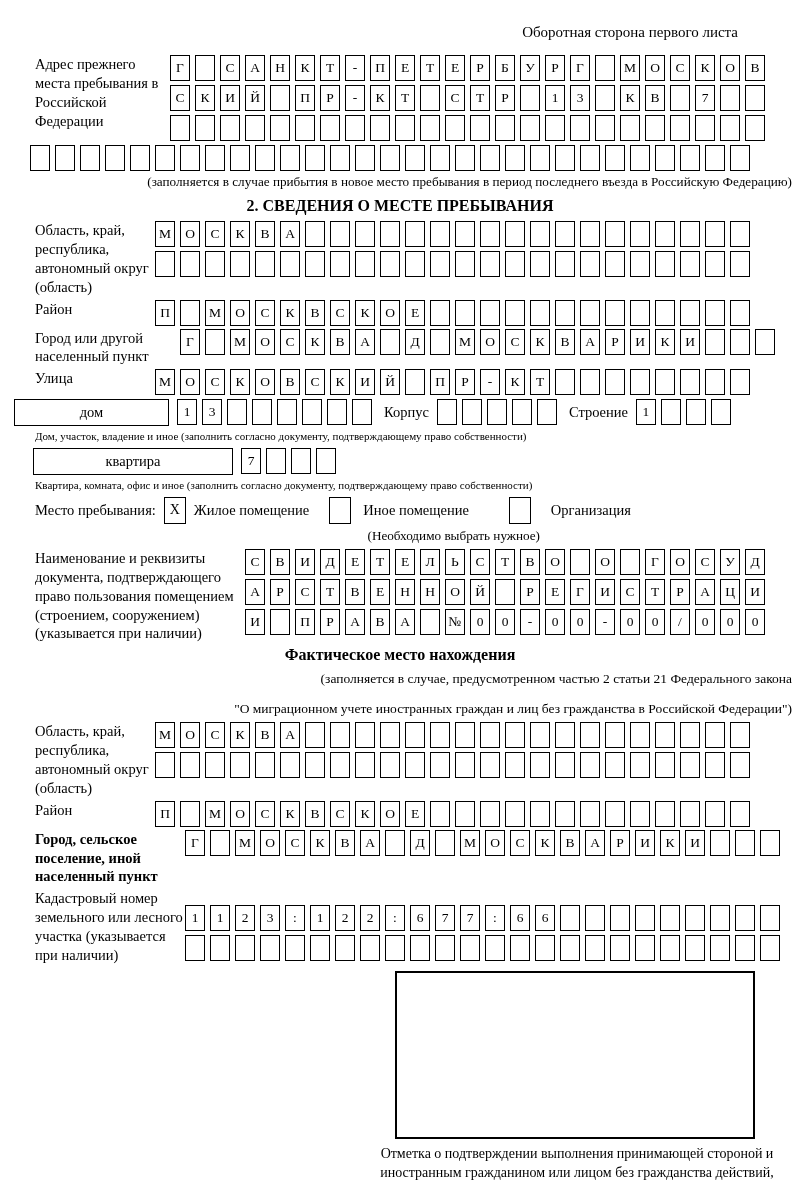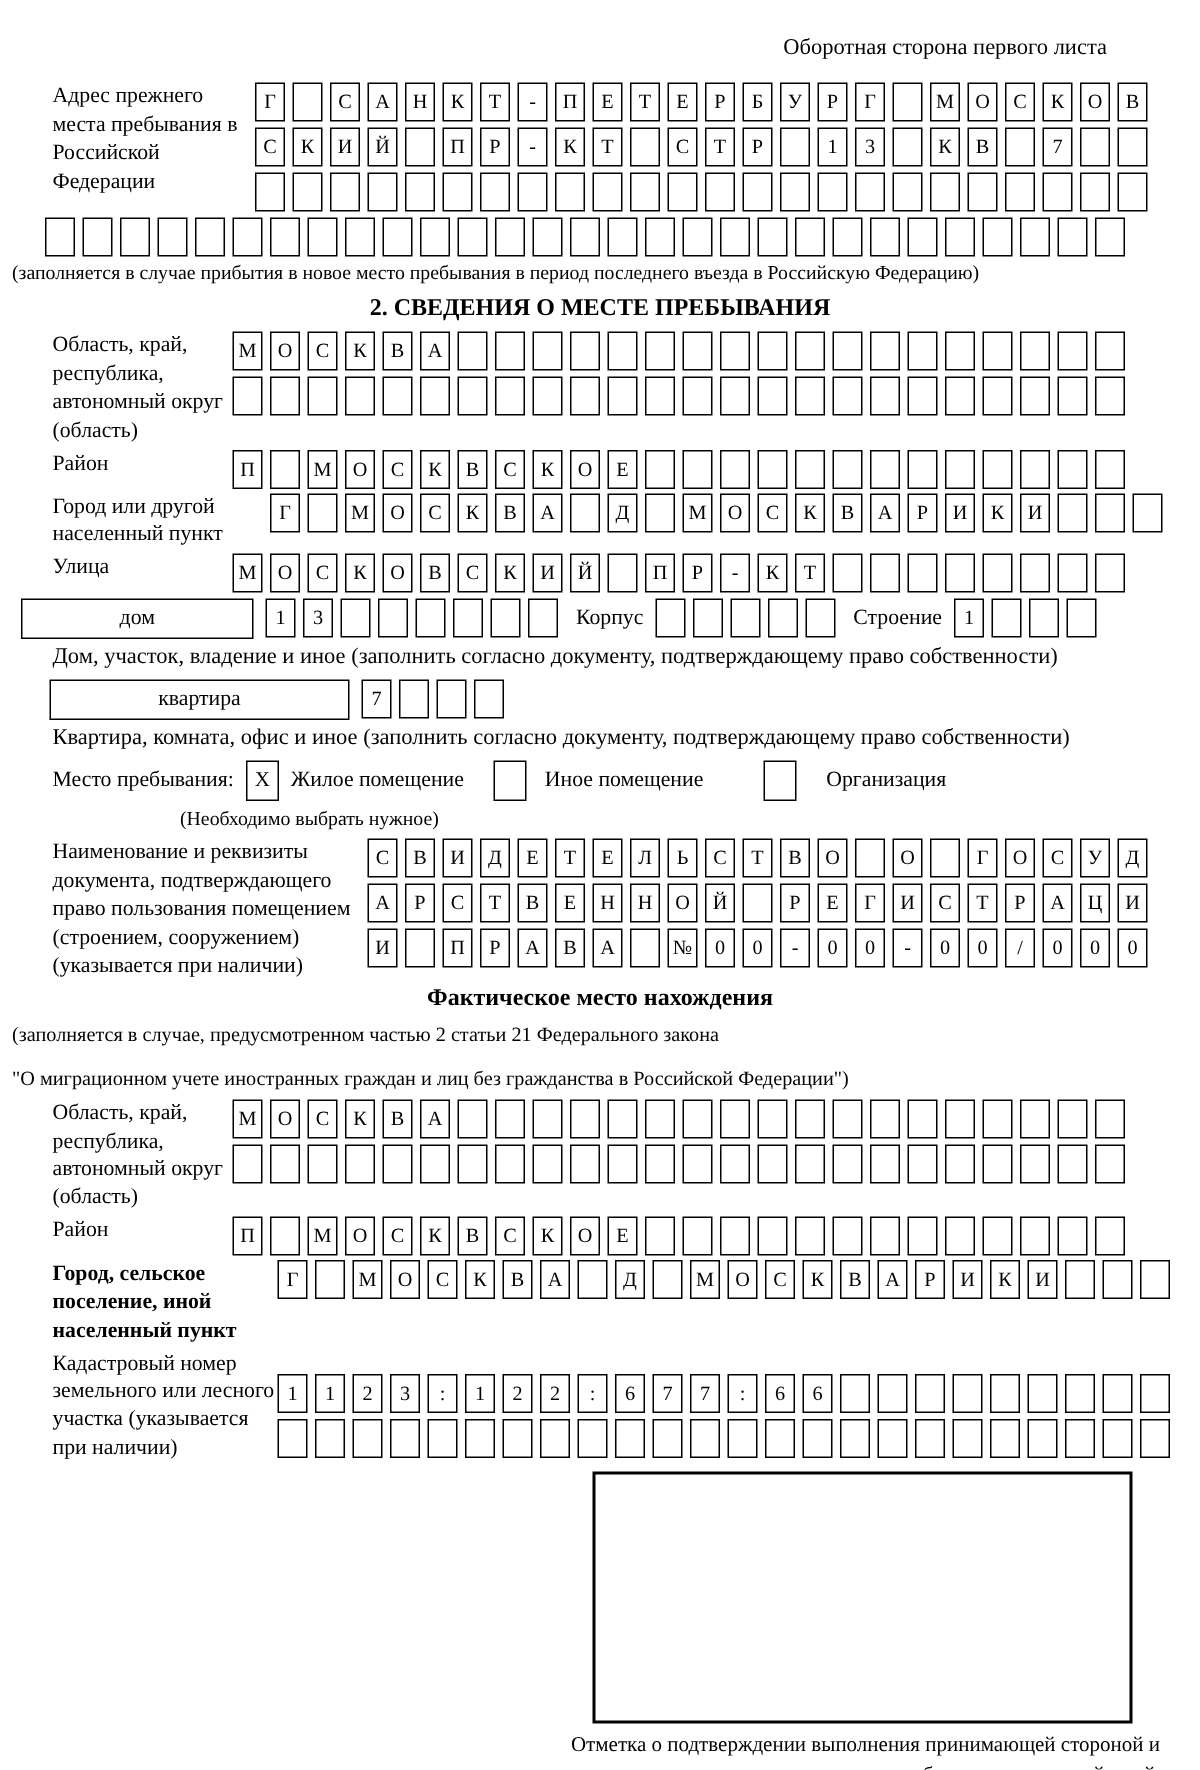--- a/index.html
+++ b/index.html
@@ -10,22 +10,22 @@
   .note{text-align:right;padding:24px 62px 0 0;font-size:15px;}
   .frow{display:flex;align-items:flex-start;padding-left:35px;margin-bottom:3px;border-radius:18px;}
   .lbl{font-size:14.5px;line-height:1.3;flex-shrink:0;}
   .cells{display:flex;gap:5px;}
   .cells-col{display:flex;flex-direction:column;gap:4px;}
   .cell{
     width:20px;height:26px;border:1.5px solid #000;box-sizing:border-box;
     display:inline-flex;align-items:center;justify-content:center;
     font-size:13.5px;flex-shrink:0;background:#fff;
   }
-  .caption{font-size:13.2px;text-align:left;margin:2px 8px 5px 8px;line-height:1.3;}
-  .caption-left{font-size:15px;text-align:left;margin:2px 0 4px 35px;line-height:1.3;}
+  .caption{font-size:13.2px;text-align:right;margin:2px 8px 5px 8px;line-height:1.3;}
+  .caption-left{font-size:11px;text-align:left;margin:2px 0 4px 35px;line-height:1.3;}
   .title{font-weight:bold;text-align:center;font-size:16px;margin:7px 0 6px 0;}
   .fieldbox{
     border:1.5px solid #000;height:27px;box-sizing:border-box;
     display:flex;align-items:center;justify-content:center;font-size:14.5px;flex-shrink:0;background:#fff;
   }
   .inlbl{font-size:14.5px;line-height:27px;white-space:nowrap;}
   .cb{
     width:22px;height:27px;border:1.5px solid #000;box-sizing:border-box;
     display:inline-flex;align-items:center;justify-content:center;font-size:14px;flex-shrink:0;background:#fff;
   }

